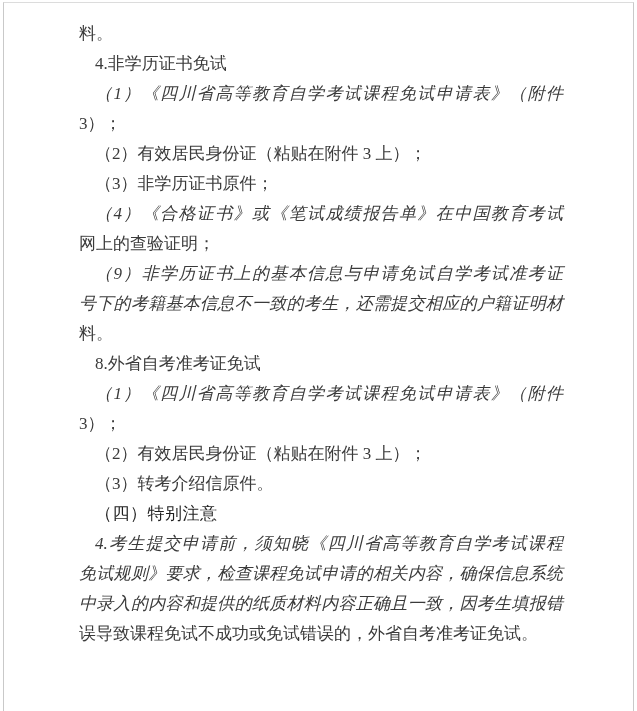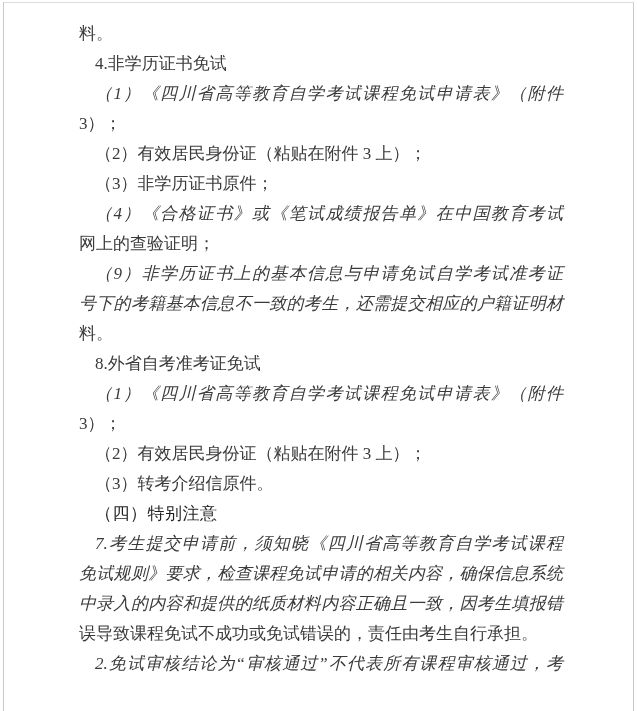--- a/index.html
+++ b/index.html
@@ -67,19 +67,18 @@
       <div class="line">网上的查验证明；</div>
       <div class="line indent justify">（9）非学历证书上的基本信息与申请免试自学考试准考证</div>
       <div class="line justify">号下的考籍基本信息不一致的考生，还需提交相应的户籍证明材</div>
       <div class="line">料。</div>
       <div class="line indent">8.外省自考准考证免试</div>
       <div class="line indent justify">（1）《四川省高等教育自学考试课程免试申请表》（附件</div>
       <div class="line">3）；</div>
       <div class="line indent">（2）有效居民身份证（粘贴在附件 3 上）；</div>
       <div class="line indent">（3）转考介绍信原件。</div>
       <div class="line indent bold">（四）特别注意</div>
-      <div class="line indent justify">7.考生提交申请前，须知晓《四川省高等教育自学考试课程</div>
+      <div class="line indent justify">4.考生提交申请前，须知晓《四川省高等教育自学考试课程</div>
       <div class="line justify">免试规则》要求，检查课程免试申请的相关内容，确保信息系统</div>
       <div class="line justify">中录入的内容和提供的纸质材料内容正确且一致，因考生填报错</div>
-      <div class="line">误导致课程免试不成功或免试错误的，责任由考生自行承担。</div>
-      <div class="line indent justify">2.免试审核结论为“审核通过”不代表所有课程审核通过，考</div>
+      <div class="line">误导致课程免试不成功或免试错误的，外省自考准考证免试。</div>
     </div>
 </div>
 
 </body></html>

